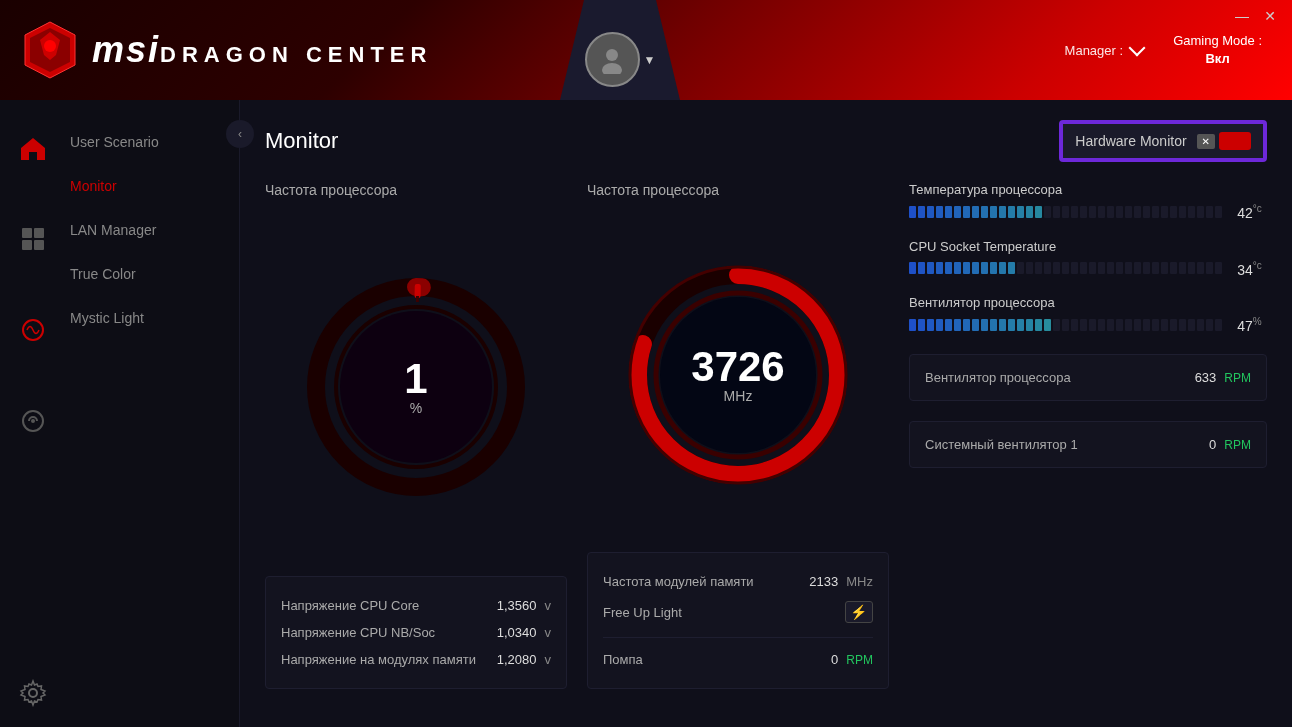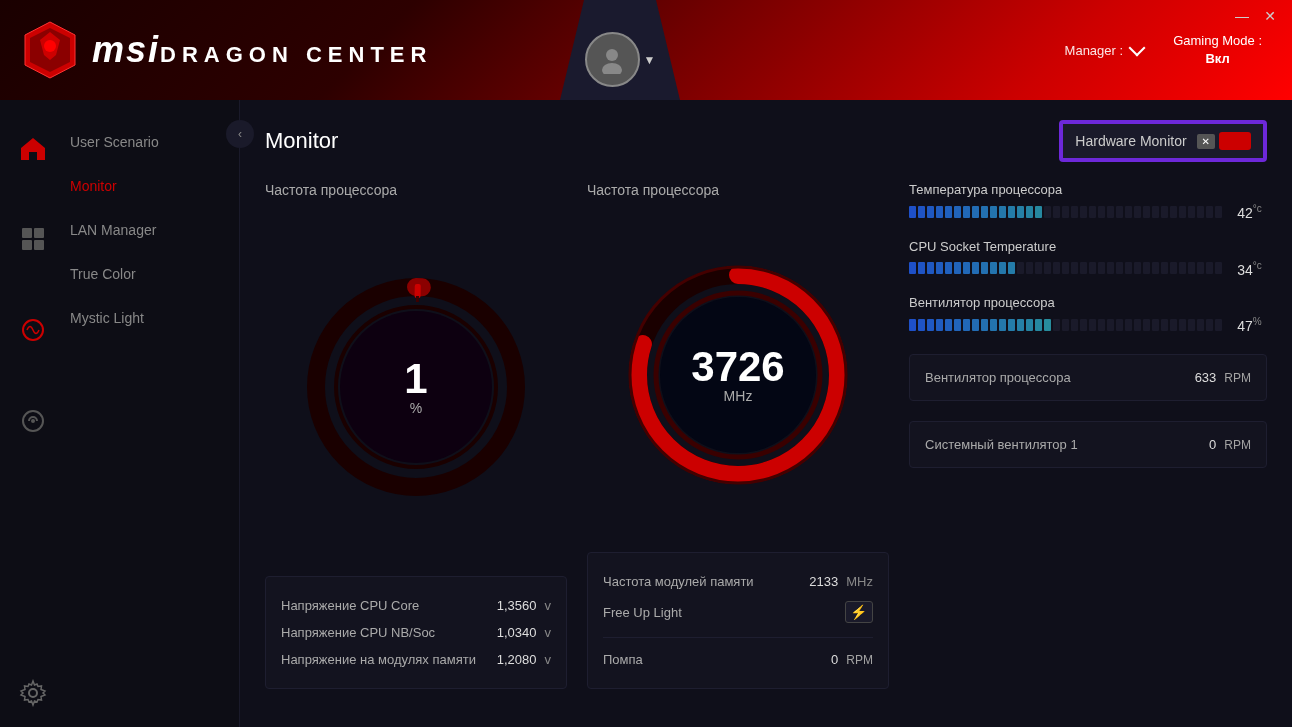--- a/index.html
+++ b/index.html
@@ -376,21 +376,21 @@
     .fan-label {
       font-size: 13px;
       color: #aaa;
     }
     .fan-values {
       display: flex;
       gap: 8px;
       align-items: baseline;
     }
     .fan-number { font-size: 13px; color: #ddd; }
-    .fan-unit { font-size: 12px; color: #a3a3a3; text-align: right; }
+    .fan-unit { font-size: 12px; color: #22c55e; text-align: right; }
 
     
     .right-col {
       display: flex;
       flex-direction: column;
       gap: 20px;
     }
     .free-up-btn {
       background: #1a1a2a;
       border: 1px solid #444;

